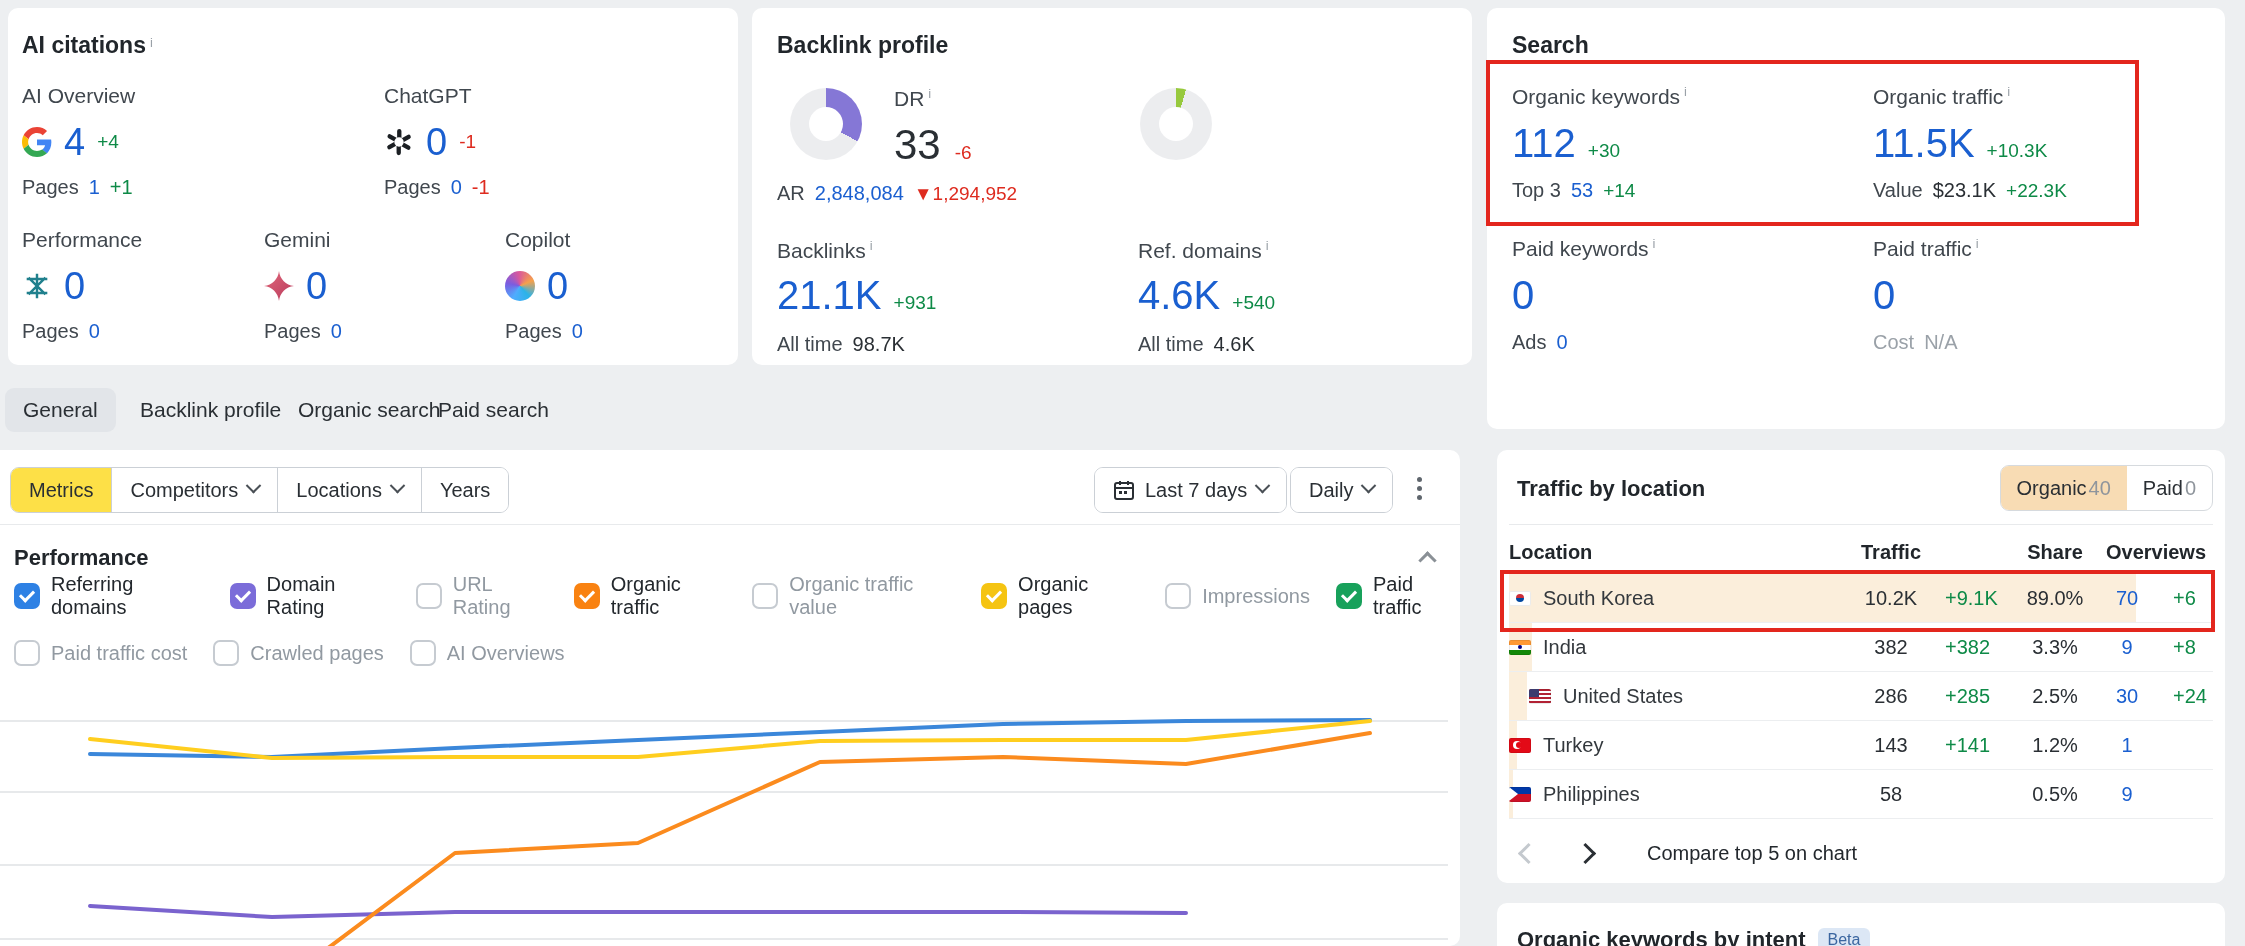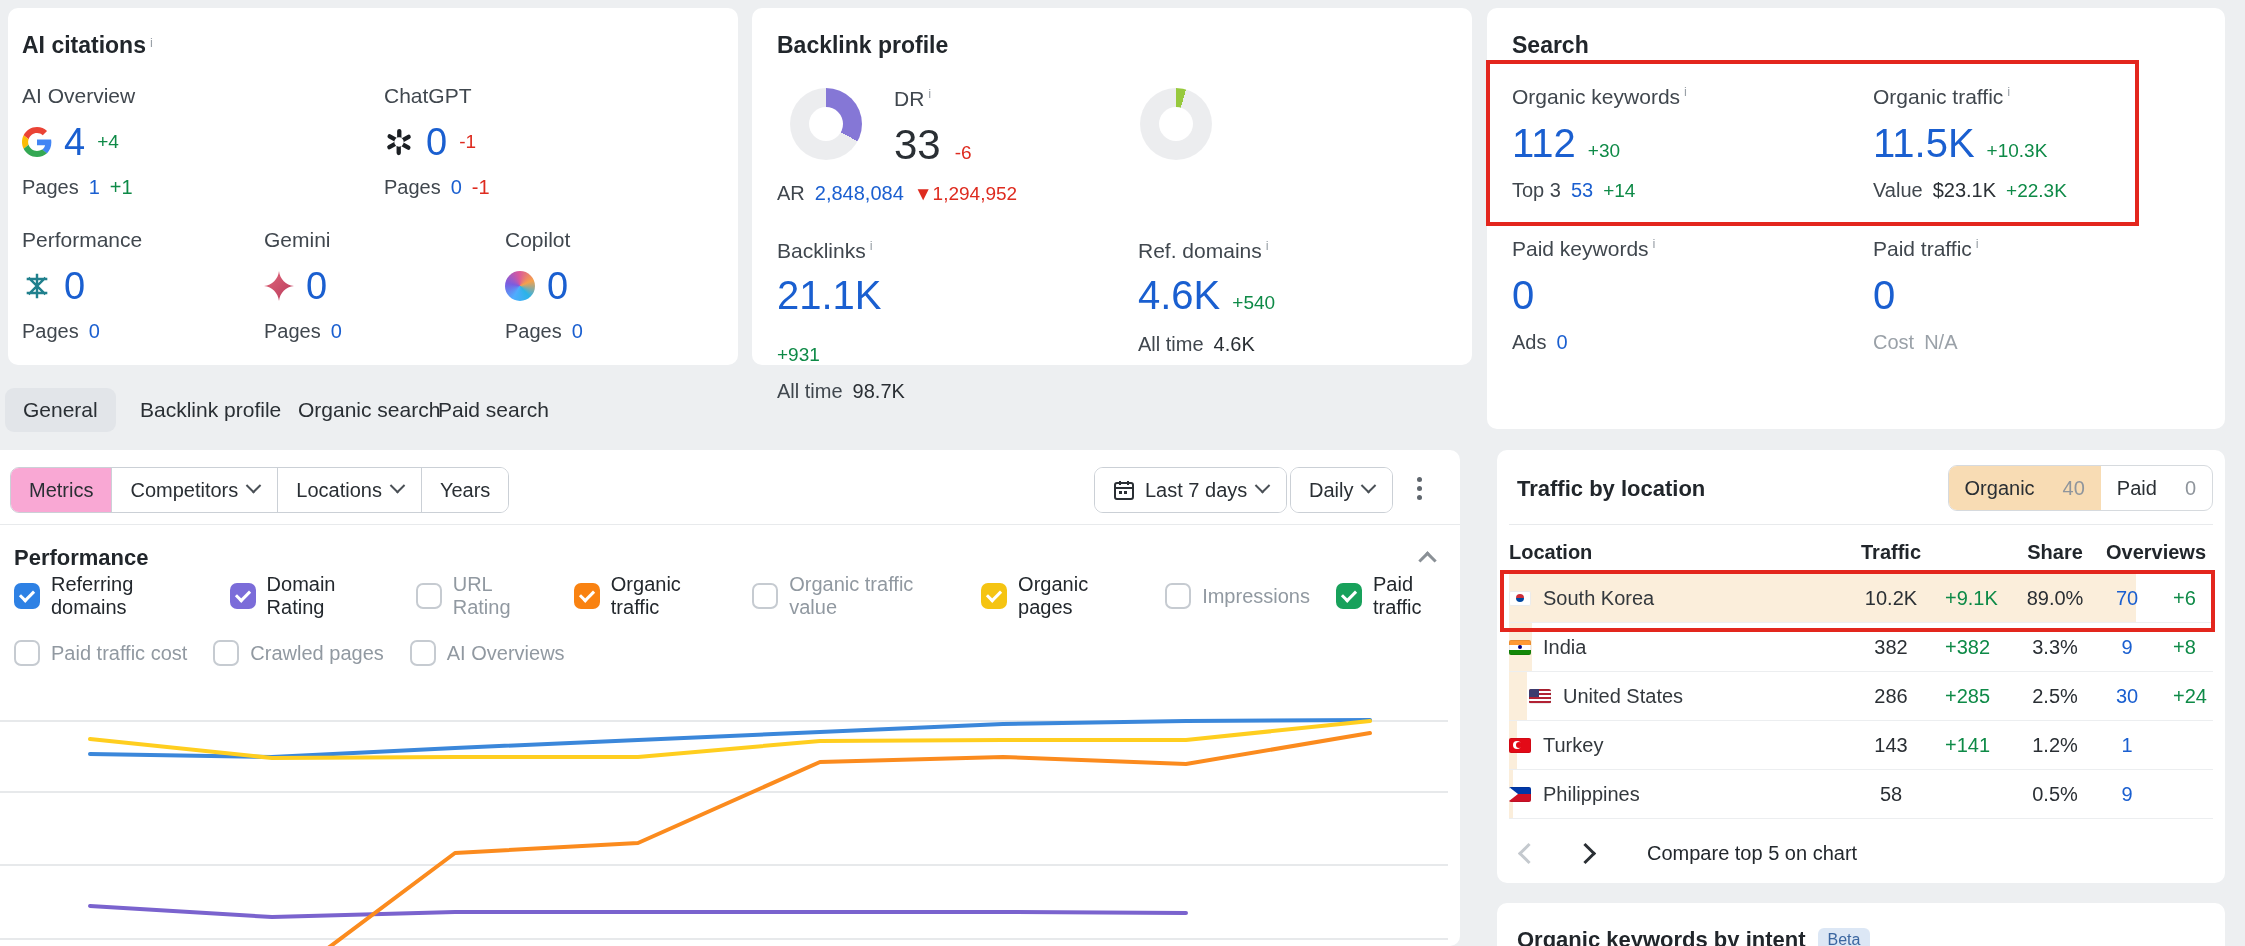--- a/index.html
+++ b/index.html
@@ -29,21 +29,21 @@
        font-size:21px;color:#2A2F34;padding:0 18px;border-radius:9px;cursor:pointer;}
   .tab.active{background:#E2E5E9;}
   
   .panel{position:absolute;background:#fff;border-radius:10px;}
   
   .btn-group{position:absolute;display:flex;border:1px solid #CBD0D6;border-radius:9px;
      background:#fff;height:44px;align-items:stretch;overflow:hidden;}
   .btn{display:flex;align-items:center;gap:10px;padding:0 18px;font-size:20px;color:#2A2F34;
      border-right:1px solid #CBD0D6;cursor:pointer;background:#fff;}
   .btn:last-child{border-right:none;}
-  .btn.tan{background:#f9a8d4;}
+  .btn.tan{background:#fde047;}
   .chev{width:9px;height:9px;border-right:2px solid #4A5056;border-bottom:2px solid #4A5056;
      transform:rotate(45deg) translate(-2px,-2px);margin-top:-4px;}
   .kebab{position:absolute;display:flex;flex-direction:column;gap:4px;width:26px;align-items:center;cursor:pointer;}
   .kebab i{width:5px;height:5px;border-radius:50%;background:#5F666D;}
   .divider{position:absolute;left:0;right:0;height:1px;background:#E8EAEC;}
   .collapse-chev{position:absolute;width:16px;height:16px;cursor:pointer;}
   .collapse-chev::before{content:"";position:absolute;left:1px;top:4px;width:10px;height:10px;
      border-left:3px solid #8A9096;border-top:3px solid #8A9096;transform:rotate(45deg);}
   
   .cbrow{position:absolute;display:flex;gap:26px;align-items:center;height:28px;}
@@ -56,21 +56,21 @@
   .cb-yellow{background:#F5C412;} .cb-green{background:#18A15B;}
   .cblabel{font-size:20px;color:#23282D;} .cbitem.off .cblabel{color:#9199A1;}
   
   .tgrid{display:grid;grid-template-columns:1fr 92px 66px 72px 56px 50px;column-gap:8px;align-items:center;}
   .thead{font-size:20px;font-weight:700;color:#21262B;}
   .trow{position:relative;height:48px;border-bottom:1px solid #ECEEF0;font-size:20px;cursor:pointer;}
   .tbar{position:absolute;left:0;top:0;bottom:0;background:#FBEEDB;}
   .tcells{position:relative;height:100%;}
   .r{text-align:center;} .flagname{display:flex;align-items:center;gap:12px;color:#33383D;}
   .toggle{position:absolute;display:flex;height:44px;border:1px solid #D6DADE;border-radius:9px;overflow:hidden;background:#fff;}
-  .tseg{display:flex;align-items:center;gap:28px;padding:0 16px;font-size:20px;color:#2A2F34;cursor:pointer;}
+  .tseg{display:flex;align-items:center;gap:2px;padding:0 16px;font-size:20px;color:#2A2F34;cursor:pointer;}
   .tseg.tan{background:#F8DCB4;}
   .tcount{color:#8F959C;}
   
   .flag{width:22px;height:15px;border-radius:2px;position:relative;overflow:hidden;
     box-shadow:inset 0 0 0 1px rgba(0,0,0,.08);flex:0 0 auto;}
   .flag-kr{background:#fff;}
   .flag-kr::before{content:"";position:absolute;left:7px;top:3.5px;width:8px;height:8px;border-radius:50%;
     background:linear-gradient(180deg,#CD2E3A 50%,#0047A0 50%);}
   .flag-in{background:linear-gradient(180deg,#FF9933 33%,#fff 33% 66%,#138808 66%);}
   .flag-in::before{content:"";position:absolute;left:9px;top:5.5px;width:4px;height:4px;border-radius:50%;background:#000080;}
@@ -209,21 +209,21 @@
     <div class="sub" style="position:absolute;left:25px;top:174px;">
       <span>AR</span>
       <span class="blue">2,848,084</span>
       <span class="red" style="font-size:19px;">▼1,294,952</span>
     </div>
 
     <div class="donut donut-ur" style="left:388px;top:80px;"></div>
 
     <div class="blk" style="left:25px;top:230px;">
       <div class="metric-label" style="margin-bottom:8px;"><span>Backlinks</span><span class="info">i</span></div>
-      <div style="display:flex;align-items:baseline;gap:25px;margin-bottom:14px;flex-direction:column;">
+      <div style="display:flex;align-items:baseline;gap:12px;margin-bottom:14px;">
         <span class="big">21.1K</span>
         <span class="delta green">+931</span>
       </div>
       <div class="sub">
           <span>All time</span>
           <span style="color:#2A2F34;">98.7K</span>
         </div>
     </div>
 
     <div class="blk" style="left:386px;top:230px;">

